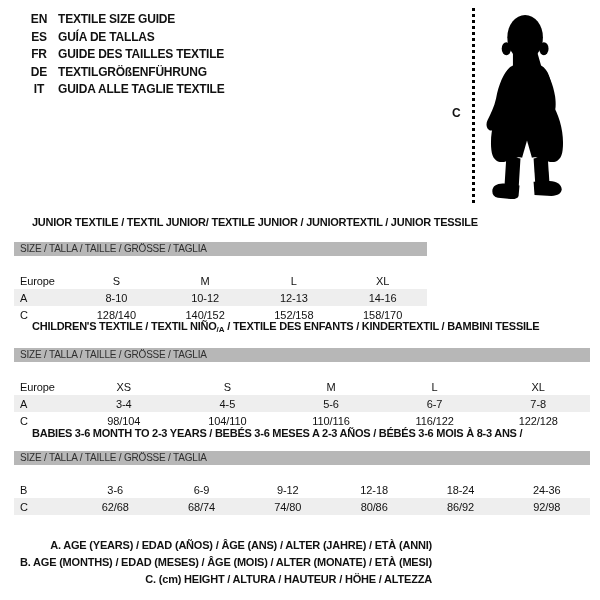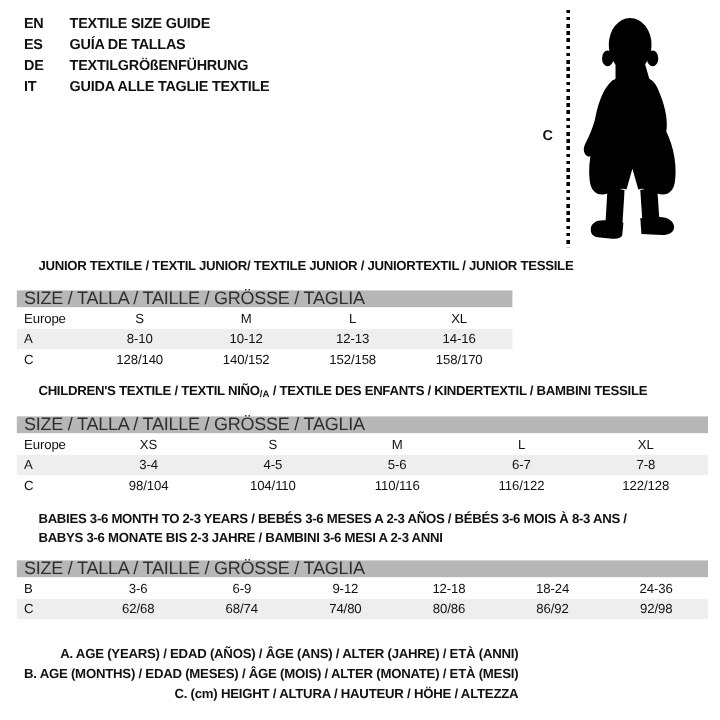--- a/index.html
+++ b/index.html
@@ -7,21 +7,21 @@
   body {
     position: relative;
     background: #ffffff;
     font-family: "Liberation Sans", "DejaVu Sans", sans-serif;
     color: #111111;
     overflow: hidden;
   }
   #root { position: absolute; inset: 0; }
 
   
-  .langs { position: absolute; left: 20px; top: 12px; }
+  .langs { position: absolute; left: 20px; top: 12px; text-align: center; }
   .lang { display: flex; align-items: baseline; height: 17.5px;
           font-weight: 700; font-size: 12px; letter-spacing: -0.2px; }
   .lang-code { flex: 0 0 38px; }
 
   
   .measure-line { position: absolute; left: 472px; top: 8px; width: 3px; height: 198px;
     background: repeating-linear-gradient(to bottom, #000 0 3px, transparent 3px 6px); }
   .measure-label { position: absolute; left: 452px; top: 106px;
     font-size: 12px; font-weight: 700; }
   .baby { position: absolute; left: 482px; top: 4px; width: 90px; height: 200px; }
@@ -35,22 +35,22 @@
   .sec3 { top: 425px; width: 576px; }
   .stitle { margin-left: 18px; font-weight: 700; font-size: 11px; line-height: 13px;
             letter-spacing: -0.25px; white-space: nowrap; }
   .sec3 .stitle { line-height: 16px; }
   .sub { font-size: 8px; vertical-align: -2px; letter-spacing: 0; }
 
   .table { margin-top: 12px; }
   .sec1 .table { margin-top: 13px; }
   .sec3 .table { margin-top: 10px; }
   .thead { height: 14px; line-height: 14px; background: var(--bar, #b7b7b7);
-    color: #2f2f2f; font-size: 15px; padding-left: 6px; letter-spacing: -0.2px;
-    margin-bottom: 1px; }
+    color: #2f2f2f; font-size: 10px; padding-left: 6px; letter-spacing: -0.2px;
+    margin-bottom: 16px; }
   .trow { display: flex; align-items: center; height: 17px; font-size: 11px;
     letter-spacing: -0.1px; }
   .trow.alt { background: var(--alt, #eeeeee); }
   .cell.lab { flex: 0 0 58px; padding-left: 6px; }
   .cell.val { flex: 1; text-align: center; }
 
   
   .footnotes { position: absolute; left: 20px; top: 537px; font-weight: 700;
     font-size: 11px; line-height: 17px; letter-spacing: -0.2px; white-space: nowrap; text-align: right; }
 </style>
@@ -60,20 +60,24 @@
 <div id="root">
 
   <div class="langs">
     <div class="lang">
       <span class="lang-code">EN</span>
       <span class="lang-title">TEXTILE SIZE GUIDE</span>
     </div>
     <div class="lang">
       <span class="lang-code">ES</span>
       <span class="lang-title">GUÍA DE TALLAS</span>
+    </div>
+    <div class="lang">
+      <span class="lang-code">FR</span>
+      <span class="lang-title">GUIDE DES TAILLES TEXTILE</span>
     </div>
     <div class="lang">
       <span class="lang-code">DE</span>
       <span class="lang-title">TEXTILGRÖßENFÜHRUNG</span>
     </div>
     <div class="lang">
       <span class="lang-code">IT</span>
       <span class="lang-title">GUIDA ALLE TAGLIE TEXTILE</span>
     </div>
   </div>
@@ -158,21 +162,20 @@
             <span class="cell val">116/122</span>
             <span class="cell val">122/128</span>
           </div>
         </div>
     </div>
   </section>
 
   <section class="sec sec3">
     <div class="stitle">
       <div>BABIES 3-6 MONTH TO 2-3 YEARS / BEBÉS 3-6 MESES A 2-3 AÑOS / BÉBÉS 3-6 MOIS À 8-3 ANS /</div>
-      <div>BABYS 3-6 MONATE BIS 2-3 JAHRE / BAMBINI 3-6 MESI A 2-3 ANNI</div>
     </div>
     <div class="table">
       <div class="thead">SIZE / TALLA / TAILLE / GRÖSSE / TAGLIA</div>
       <div class="tbody">
           <div class="trow">
             <span class="cell lab">B</span>
             <span class="cell val">3-6</span>
             <span class="cell val">6-9</span>
             <span class="cell val">9-12</span>
             <span class="cell val">12-18</span>

